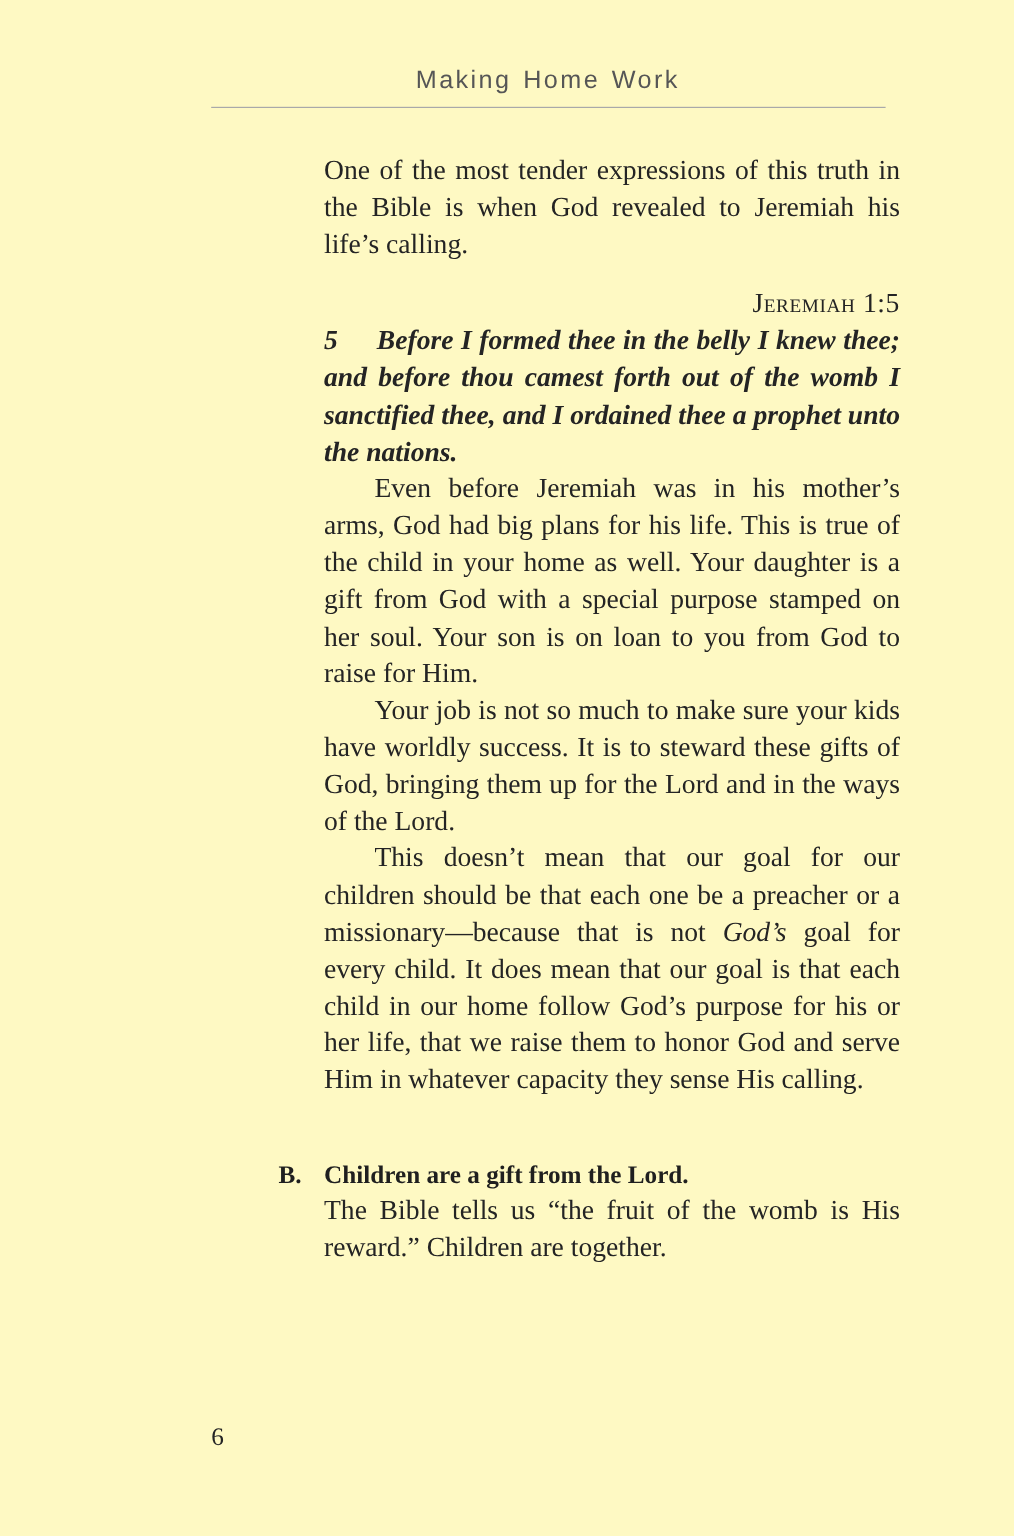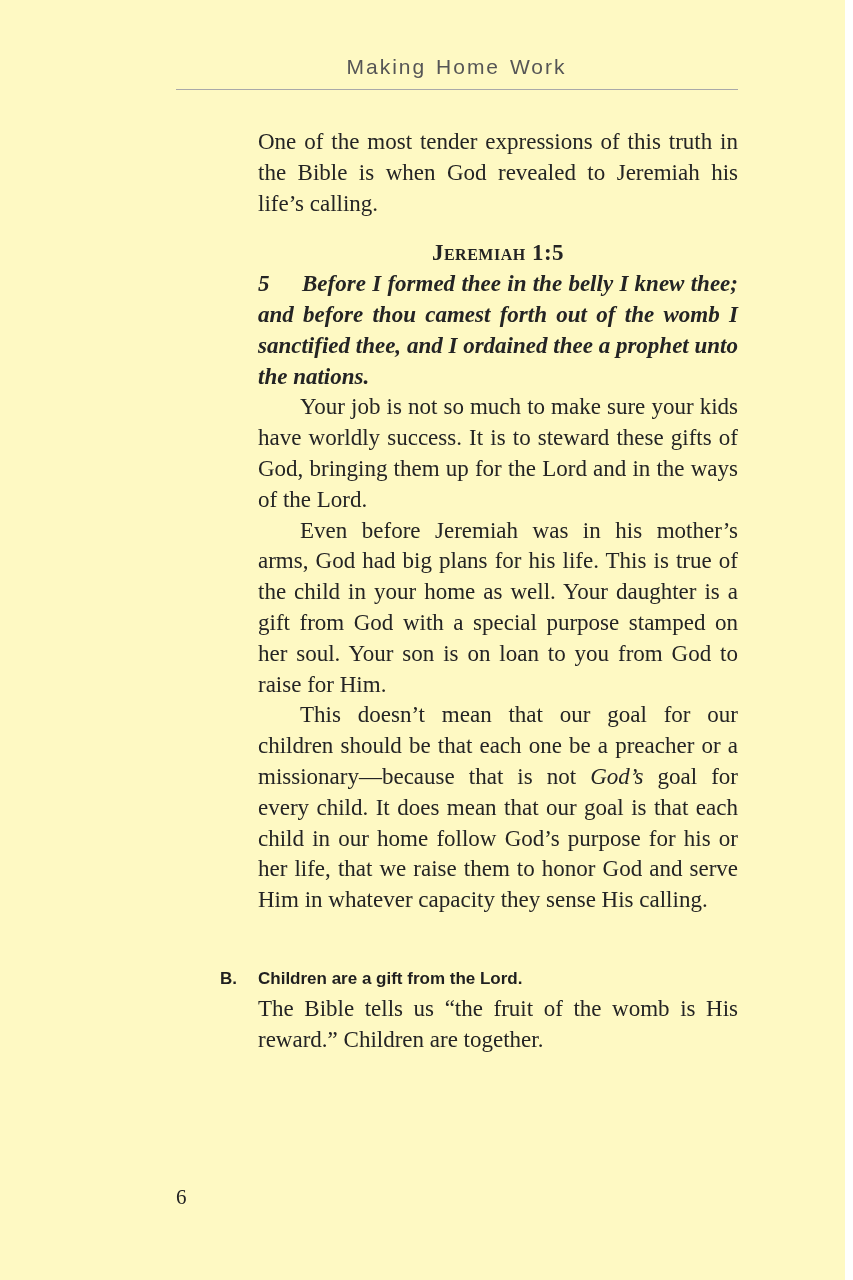--- a/index.html
+++ b/index.html
@@ -35,53 +35,53 @@
     top: 89px;
     left: 176px;
     width: 562px;
     border-top: 1px solid #a9a9a9;
     height: 0;
   }
   
   .content {
     position: absolute;
     top: 127px;
-    left: 258px;
+    left: 270px;
     width: 480px;
     font-size: 23px;
     line-height: 30.8px;
     text-align: justify;
   }
   .content p { margin: 0; }
   p.indent { text-indent: 42px; }
   
   .scripture { margin-top: 19px; }
   .scripture-ref {
     font-variant: small-caps;
-    font-weight: 700;
+    font-weight: 400;
     letter-spacing: 0.5px;
-    text-align: center;
+    text-align: right;
   }
   .verse {
     font-style: italic;
     font-weight: bold;
   }
   .verse .vnum {
     display: inline-block;
     width: 44px;
     font-style: italic;
   }
   .after-scripture { margin-top: 10px; }
   
   .section-heading {
     margin-top: 48px;
     margin-left: -38px;
-    font-family: Liberation Sans, sans-serif;
+    font-family: Liberation Serif, serif;
     font-weight: 700;
-    font-size: 17px;
+    font-size: 21px;
     line-height: 30px;
     color: #1f1f1f;
     text-align: left;
   }
   .section-heading .section-label {
     display: inline-block;
     width: 38px;
   }
   .final-para { margin-top: 7px; }
   em { font-style: italic; }
@@ -105,23 +105,23 @@
 
   <div class="content">
 
     <p class="body-para">One of the most tender expressions of this truth in the Bible is when God revealed to Jeremiah his life’s calling.</p>
 
     <div class="scripture">
       <div class="scripture-ref">Jeremiah 1:5</div>
       <p class="verse"><span class="vnum">5</span><span class="verse-text">Before I formed thee in the belly I knew thee; and before thou camest forth out of the womb I sanctified thee, and I ordained thee a prophet unto the nations.</span></p>
     </div>
 
+    <p class="body-para indent after-scripture">Even before Jeremiah was in his mother’s arms, God had big plans for his life. This is true of the child in your home as well. Your daughter is a gift from God with a special purpose stamped on her soul. Your son is on loan to you from God to raise for Him.</p>
+
     <p class="body-para indent">Your job is not so much to make sure your kids have worldly success. It is to steward these gifts of God, bringing them up for the Lord and in the ways of the Lord.</p>
-
-    <p class="body-para indent after-scripture">Even before Jeremiah was in his mother’s arms, God had big plans for his life. This is true of the child in your home as well. Your daughter is a gift from God with a special purpose stamped on her soul. Your son is on loan to you from God to raise for Him.</p>
 
     <p class="body-para indent"><span>This doesn’t mean that our goal for our children should be that each one be a preacher or a missionary—because that is not </span><em>God’s</em><span> goal for every child. It does mean that our goal is that each child in our home follow God’s purpose for his or her life, that we raise them to honor God and serve Him in whatever capacity they sense His calling.</span></p>
 
 
     <div class="section-heading">
       <span class="section-label">B.</span><span class="section-title">Children are a gift from the Lord.</span>
     </div>
 
     <p class="body-para final-para">The Bible tells us “the fruit of the womb is His reward.” Children are together.</p>
 

